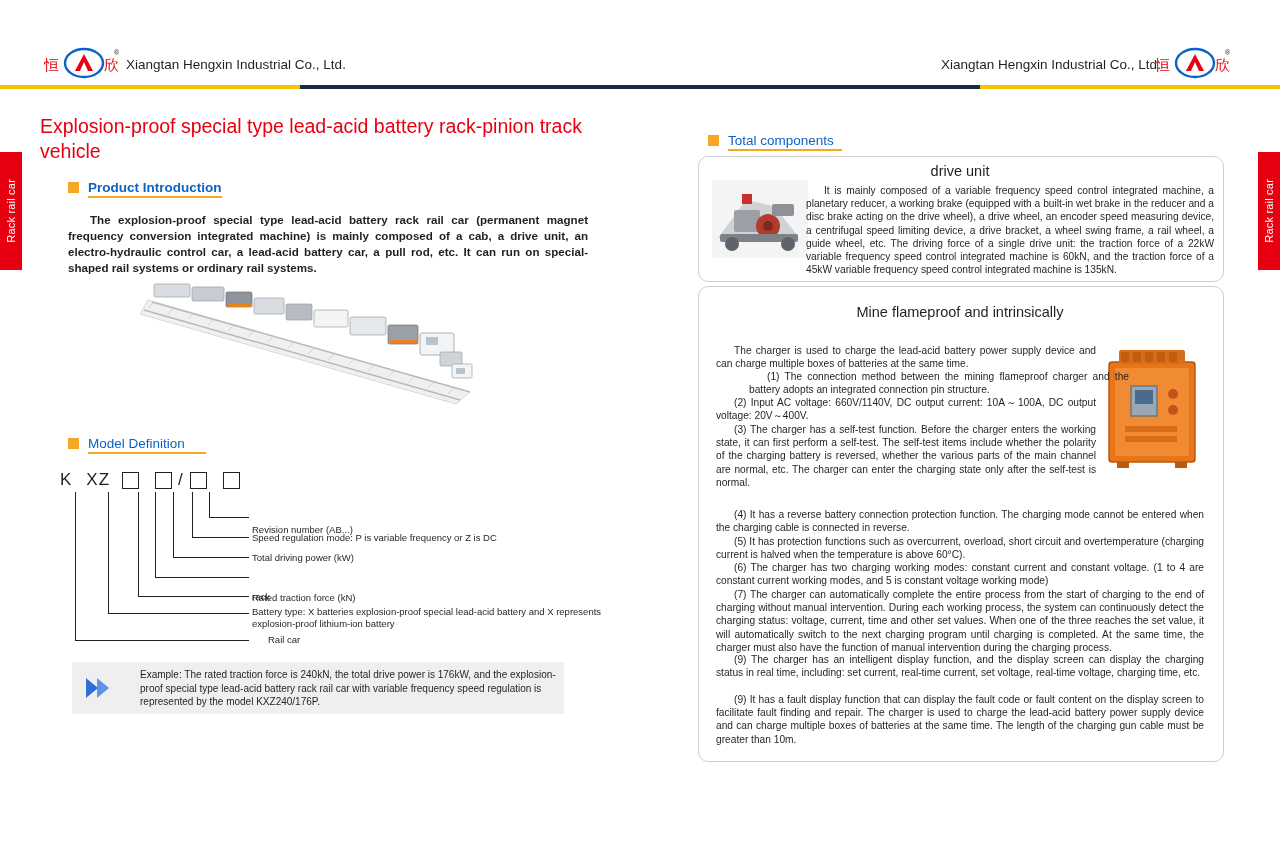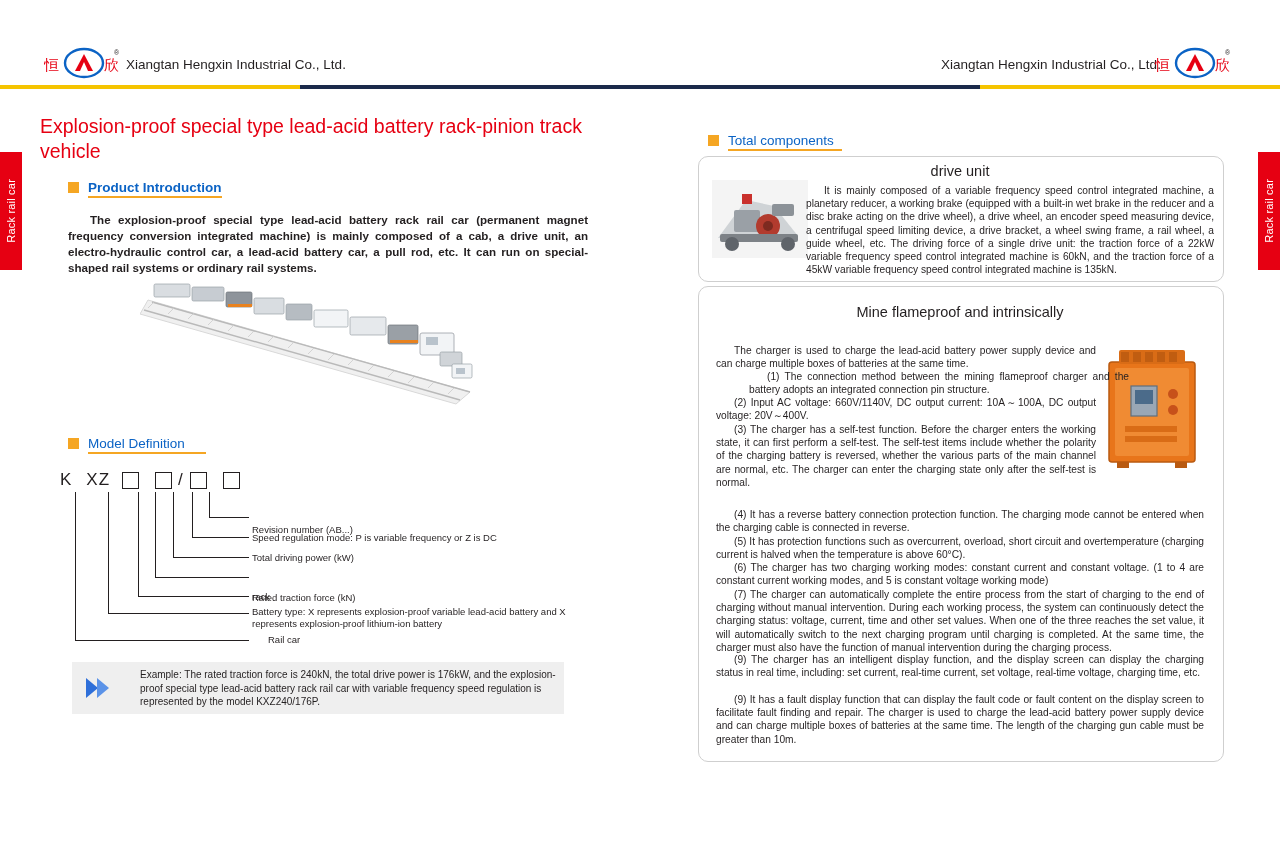--- a/index.html
+++ b/index.html
@@ -217,21 +217,21 @@
 <div class="leader" style="left:155px;top:492px;width:1px;height:85px;"></div>
 <div class="leader" style="left:155px;top:577px;width:94px;height:1px;"></div>
 <div class="leader-label" style="left:252px;top:592px;width:330px;">Rated traction force (kN)</div>
 
 <div class="leader" style="left:138px;top:492px;width:1px;height:104px;"></div>
 <div class="leader" style="left:138px;top:596px;width:111px;height:1px;"></div>
 <div class="leader-label" style="left:252px;top:591px;width:330px;">rack</div>
 
 <div class="leader" style="left:108px;top:492px;width:1px;height:121px;"></div>
 <div class="leader" style="left:108px;top:613px;width:141px;height:1px;"></div>
-<div class="leader-label" style="left:252px;top:606px;width:350px;">Battery type: X represents explosion-proof variable lead-acid battery and X represents explosion-proof lithium-ion battery</div>
+<div class="leader-label" style="left:252px;top:606px;width:350px;">Battery type: X batteries explosion-proof special lead-acid battery and X represents explosion-proof lithium-ion battery</div>
 
 <div class="leader" style="left:75px;top:492px;width:1px;height:148px;"></div>
 <div class="leader" style="left:75px;top:640px;width:174px;height:1px;"></div>
 <div class="leader-label" style="left:268px;top:634px;width:330px;">Rail car</div>
 
 <div class="example-box"></div>
 <div class="example-arrow">
   <svg width="28" height="24" viewBox="0 0 28 24">
     <path d="M2 2 L14 12 L2 22 Z" fill="#2e6fd9"></path>
     <path d="M13 2 L25 12 L13 22 Z" fill="#5b93e8"></path>

